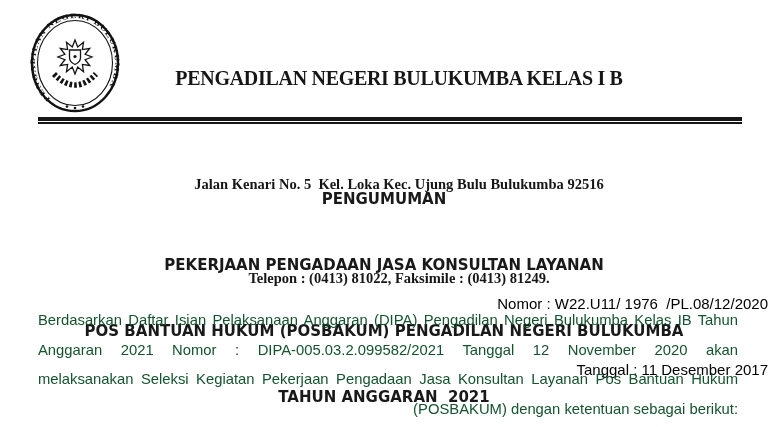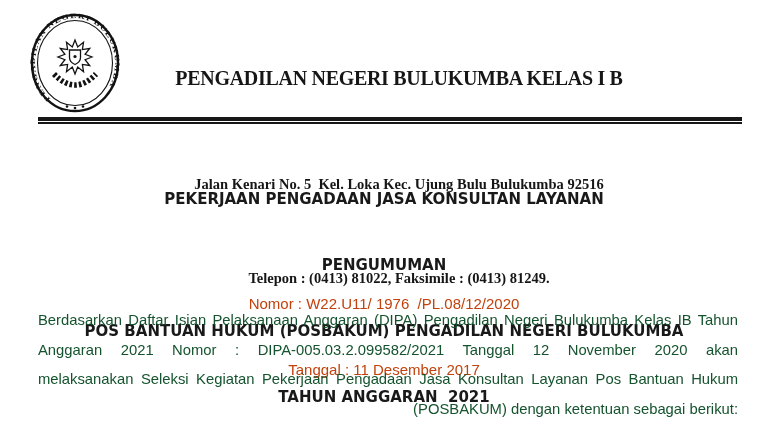--- a/index.html
+++ b/index.html
@@ -70,25 +70,25 @@
     white-space: pre-wrap;
     color: #191919;
   }
 
   
   .nomor {
     position: absolute;
     left: 0;
     right: 0;
     top: 249px;
-    text-align: center;
+    text-align: right;
     font-size: 15px;
     line-height: 22px;
     white-space: pre-wrap;
-    color: #c2410c;
+    color: #000000;
   }
 
   
   .para {
     position: absolute;
     left: 38px;
     width: 700px;
     top: 306px;
     font-size: 14.8px;
     line-height: 29.5px;
@@ -130,22 +130,22 @@
     <div class="head-line">Jalan Kenari No. 5  Kel. Loka Kec. Ujung Bulu Bulukumba 92516</div>
     <div class="head-line">Telepon : (0413) 81022, Faksimile : (0413) 81249.</div>
   </div>
 
   <div class="rule">
     <div class="rule-a"></div>
     <div class="rule-b"></div>
   </div>
 
   <div class="headings">
+    <div>PENGUMUMAN</div>
     <div>PEKERJAAN PENGADAAN JASA KONSULTAN LAYANAN</div>
-    <div>PENGUMUMAN</div>
     <div>POS BANTUAN HUKUM (POSBAKUM) PENGADILAN NEGERI BULUKUMBA</div>
     <div>TAHUN ANGGARAN  2021</div>
   </div>
 
   <div class="nomor">
     <div>Nomor : W22.U11/ 1976  /PL.08/12/2020</div>
     <div>Tanggal : 11 Desember 2017</div>
   </div>
 
   <div class="para">

